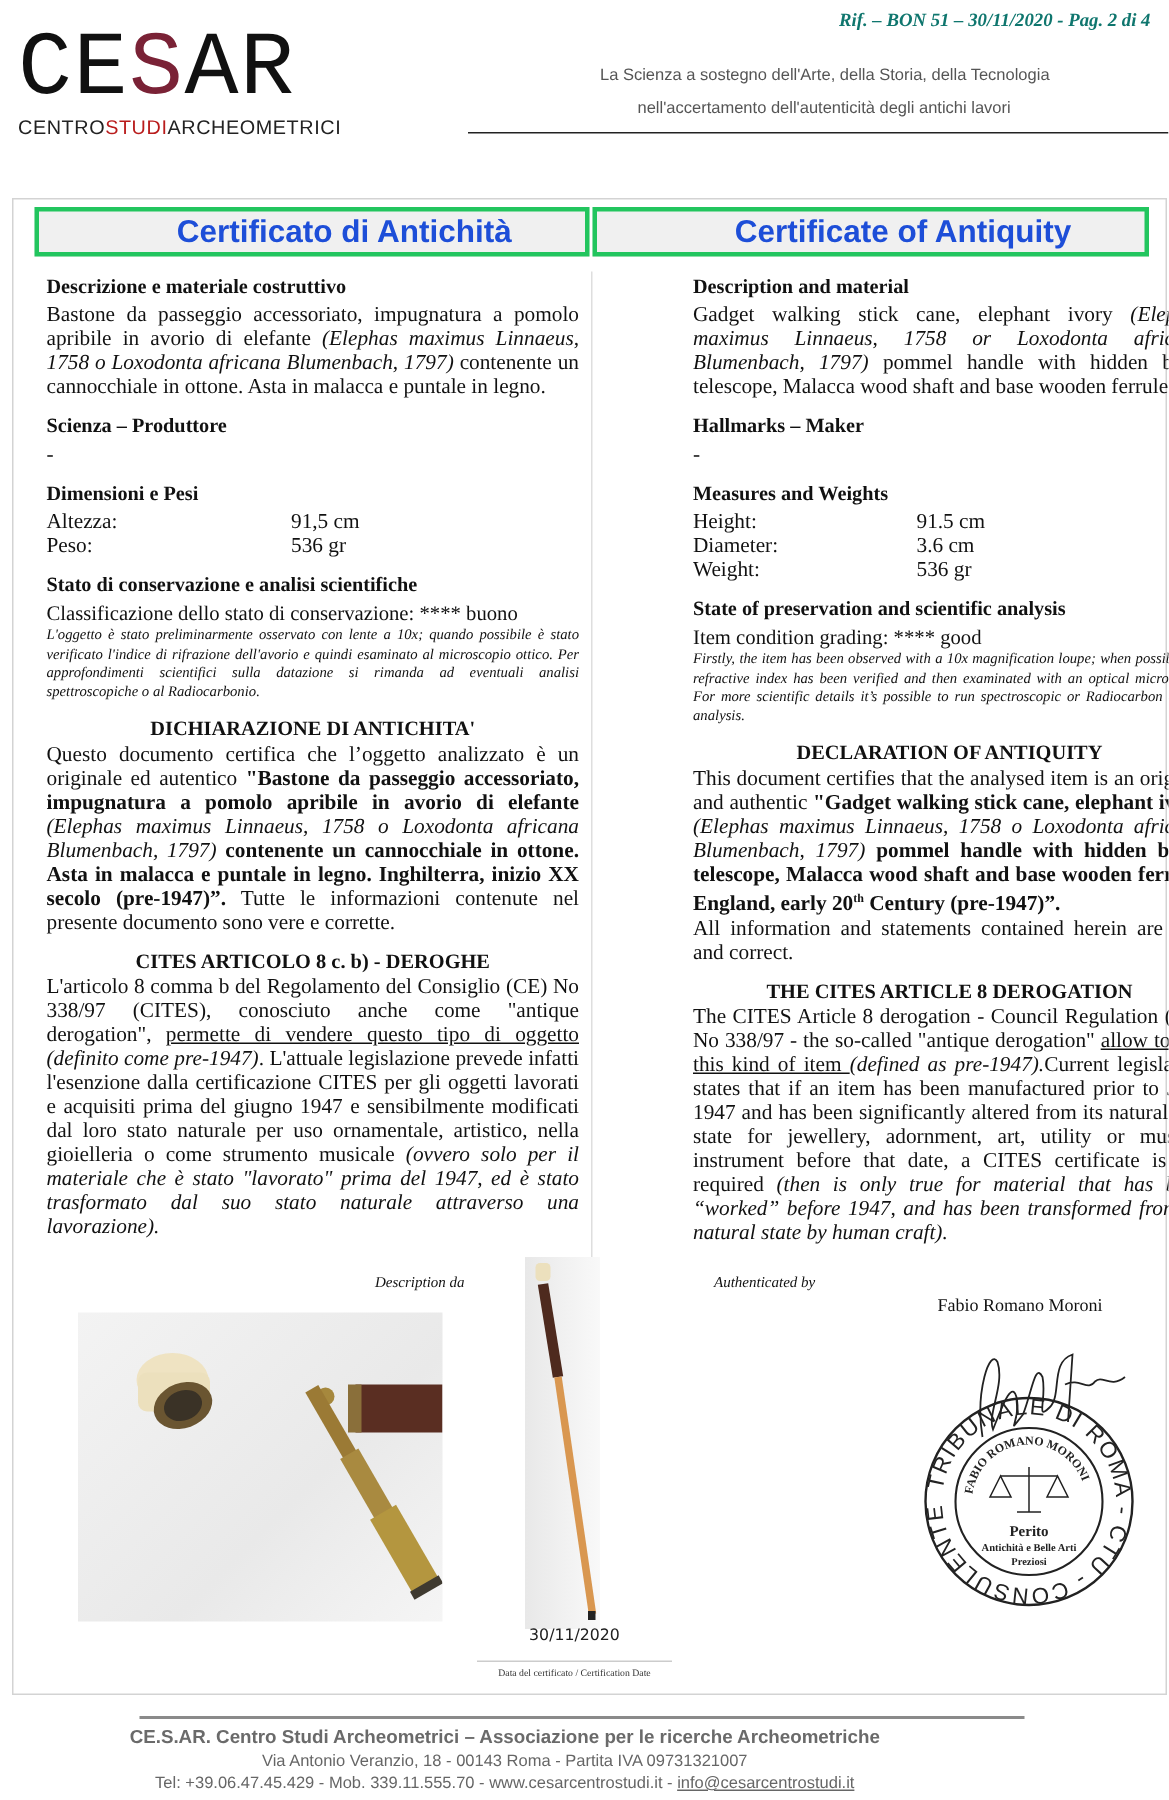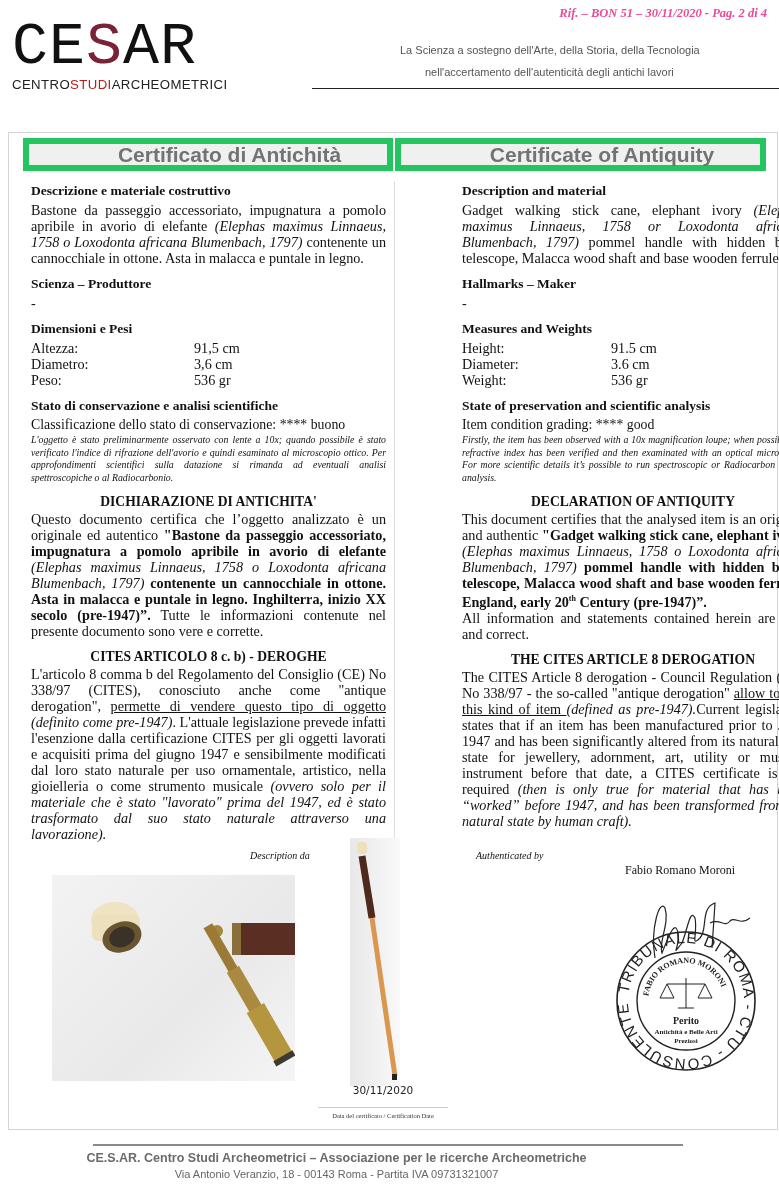--- a/index.html
+++ b/index.html
@@ -1,33 +1,33 @@
 <!DOCTYPE html>
 <html><head>
 <meta charset="utf-8">
 <style>
   * { box-sizing: border-box; margin: 0; padding: 0; }
   html, body { width: 779px; height: 1200px; background: #ffffff; overflow: hidden; }
   body { position: relative; font-family: "Liberation Serif", serif; color: #111; }
 
   
-  .ref { position: absolute; top: 6px; right: 12px; font-family: "Liberation Serif", serif; font-style: italic; font-weight: bold; font-size: 12.5px; color: #ec4899; }
+  .ref { position: absolute; top: 6px; right: 12px; font-family: "Liberation Serif", serif; font-style: italic; font-weight: bold; font-size: 12.5px; color: #0f766e; }
   .logo { position: absolute; left: 12px; top: 22px; width: 270px; }
   .logo-main { font-family: Liberation Mono, monospace; font-size: 60px; line-height: 50px; letter-spacing: 1px; color: #111; font-weight: normal; }
   .logo-main .accent { color: #7a2236; }
   .logo-sub { font-family: "Liberation Sans", sans-serif; font-size: 13.2px; letter-spacing: 0.4px; color: #222; margin-top: 5px; white-space: nowrap; }
   .logo-sub .accent { color: #b91c1c; }
   .tagline { position: absolute; left: 400px; top: 44px; width: 320px; font-family: "Liberation Sans", sans-serif; font-size: 11px; color: #555; }
   .tagline div { height: 22px; }
   .tagline .l2 { padding-left: 25px; }
   .header-rule { position: absolute; left: 312px; right: 0; top: 88px; height: 1px; background: #222; }
 
   
   .frame { position: absolute; left: 8px; top: 132px; width: 770px; height: 998px; border: 1px solid #d3d3d3; }
-  .title-cell { position: absolute; top: 5px; height: 33px; background: #f0f0f0; border: 6px solid #22c55e; display: flex; align-items: center; justify-content: center; font-family: "Liberation Sans", sans-serif; font-weight: bold; font-size: 21px; color: #737373; padding-left: 43px; }
+  .title-cell { position: absolute; top: 5px; height: 33px; background: #f0f0f0; border: 3px solid #22c55e; display: flex; align-items: center; justify-content: center; font-family: "Liberation Sans", sans-serif; font-weight: bold; font-size: 21px; color: #1d4ed8; padding-left: 43px; }
   .title-it { left: 14px; width: 370px; }
   .title-en { left: 386px; width: 371px; }
   .col-divider { position: absolute; left: 385px; top: 48px; height: 668px; width: 1px; background: #dedede; }
 
   .col { position: absolute; top: 50px; font-size: 14.2px; line-height: 16px; }
   .col-it { left: 22px; width: 355px; }
   .col-en { left: 408px; width: 342px; margin-left: 45px; }
 
   .sec-h { font-weight: bold; font-size: 13.5px; margin-bottom: 3px; }
   .para { text-align: justify; }
@@ -93,24 +93,20 @@
     <div class="gap-10"></div>
     <div class="sec-h">Scienza – Produttore</div>
     <div class="dash">-</div>
     <div class="gap-10"></div>
     <div class="sec-h">Dimensioni e Pesi</div>
     <div class="kv">
         <span class="k">Altezza:</span>
         <span>91,5 cm</span>
       </div>
     <div class="kv">
-        <span class="k">Diametro:</span>
-        <span>3,6 cm</span>
-      </div>
-    <div class="kv">
         <span class="k">Peso:</span>
         <span>536 gr</span>
       </div>
     <div class="gap-10"></div>
     <div class="sec-h">Stato di conservazione e analisi scientifiche</div>
     <div class="grade">Classificazione dello stato di conservazione: **** buono</div>
     <div class="note">L'oggetto è stato preliminarmente osservato con lente a 10x; quando possibile è stato verificato l'indice di rifrazione dell'avorio e quindi esaminato al microscopio ottico. Per approfondimenti scientifici sulla datazione si rimanda ad eventuali analisi spettroscopiche o al Radiocarbonio.</div>
     <div class="gap-10"></div>
     <div class="center-h">DICHIARAZIONE DI ANTICHITA'</div>
     <div class="para"><span>Questo documento certifica che l’oggetto analizzato è un originale ed autentico </span><span class="b">"Bastone da passeggio accessoriato, impugnatura a pomolo apribile in avorio di elefante </span><span class="it">(Elephas maximus Linnaeus, 1758 o Loxodonta africana Blumenbach, 1797)</span><span class="b"> contenente un cannocchiale in ottone. Asta in malacca e puntale in legno. Inghilterra, inizio XX secolo (pre-1947)”.</span><span> Tutte le informazioni contenute nel presente documento sono vere e corrette.</span></div>
@@ -219,13 +215,14 @@
   </g>
   <text x="71" y="94" text-anchor="middle" font-family="Liberation Serif, serif" font-size="10" font-weight="bold" fill="#222">Perito</text>
   <text x="71" y="104" text-anchor="middle" font-family="Liberation Serif, serif" font-size="7" font-weight="bold" fill="#222">Antichità e Belle Arti</text>
   <text x="71" y="113" text-anchor="middle" font-family="Liberation Serif, serif" font-size="7" font-weight="bold" fill="#222">Preziosi</text>
 </svg>
 
 <div class="footer-rule"></div>
 <div class="footer">
   <div class="f1">CE.S.AR.  Centro Studi Archeometrici – Associazione per le ricerche Archeometriche</div>
   <div class="f2">Via Antonio Veranzio, 18  -  00143  Roma  -  Partita IVA 09731321007</div>
+  <div class="f3"><span>Tel: +39.06.47.45.429  -  Mob. 339.11.555.70  -  www.cesarcentrostudi.it  - </span><span class="mail">info@cesarcentrostudi.it</span></div>
 </div>
 
 </body></html>

